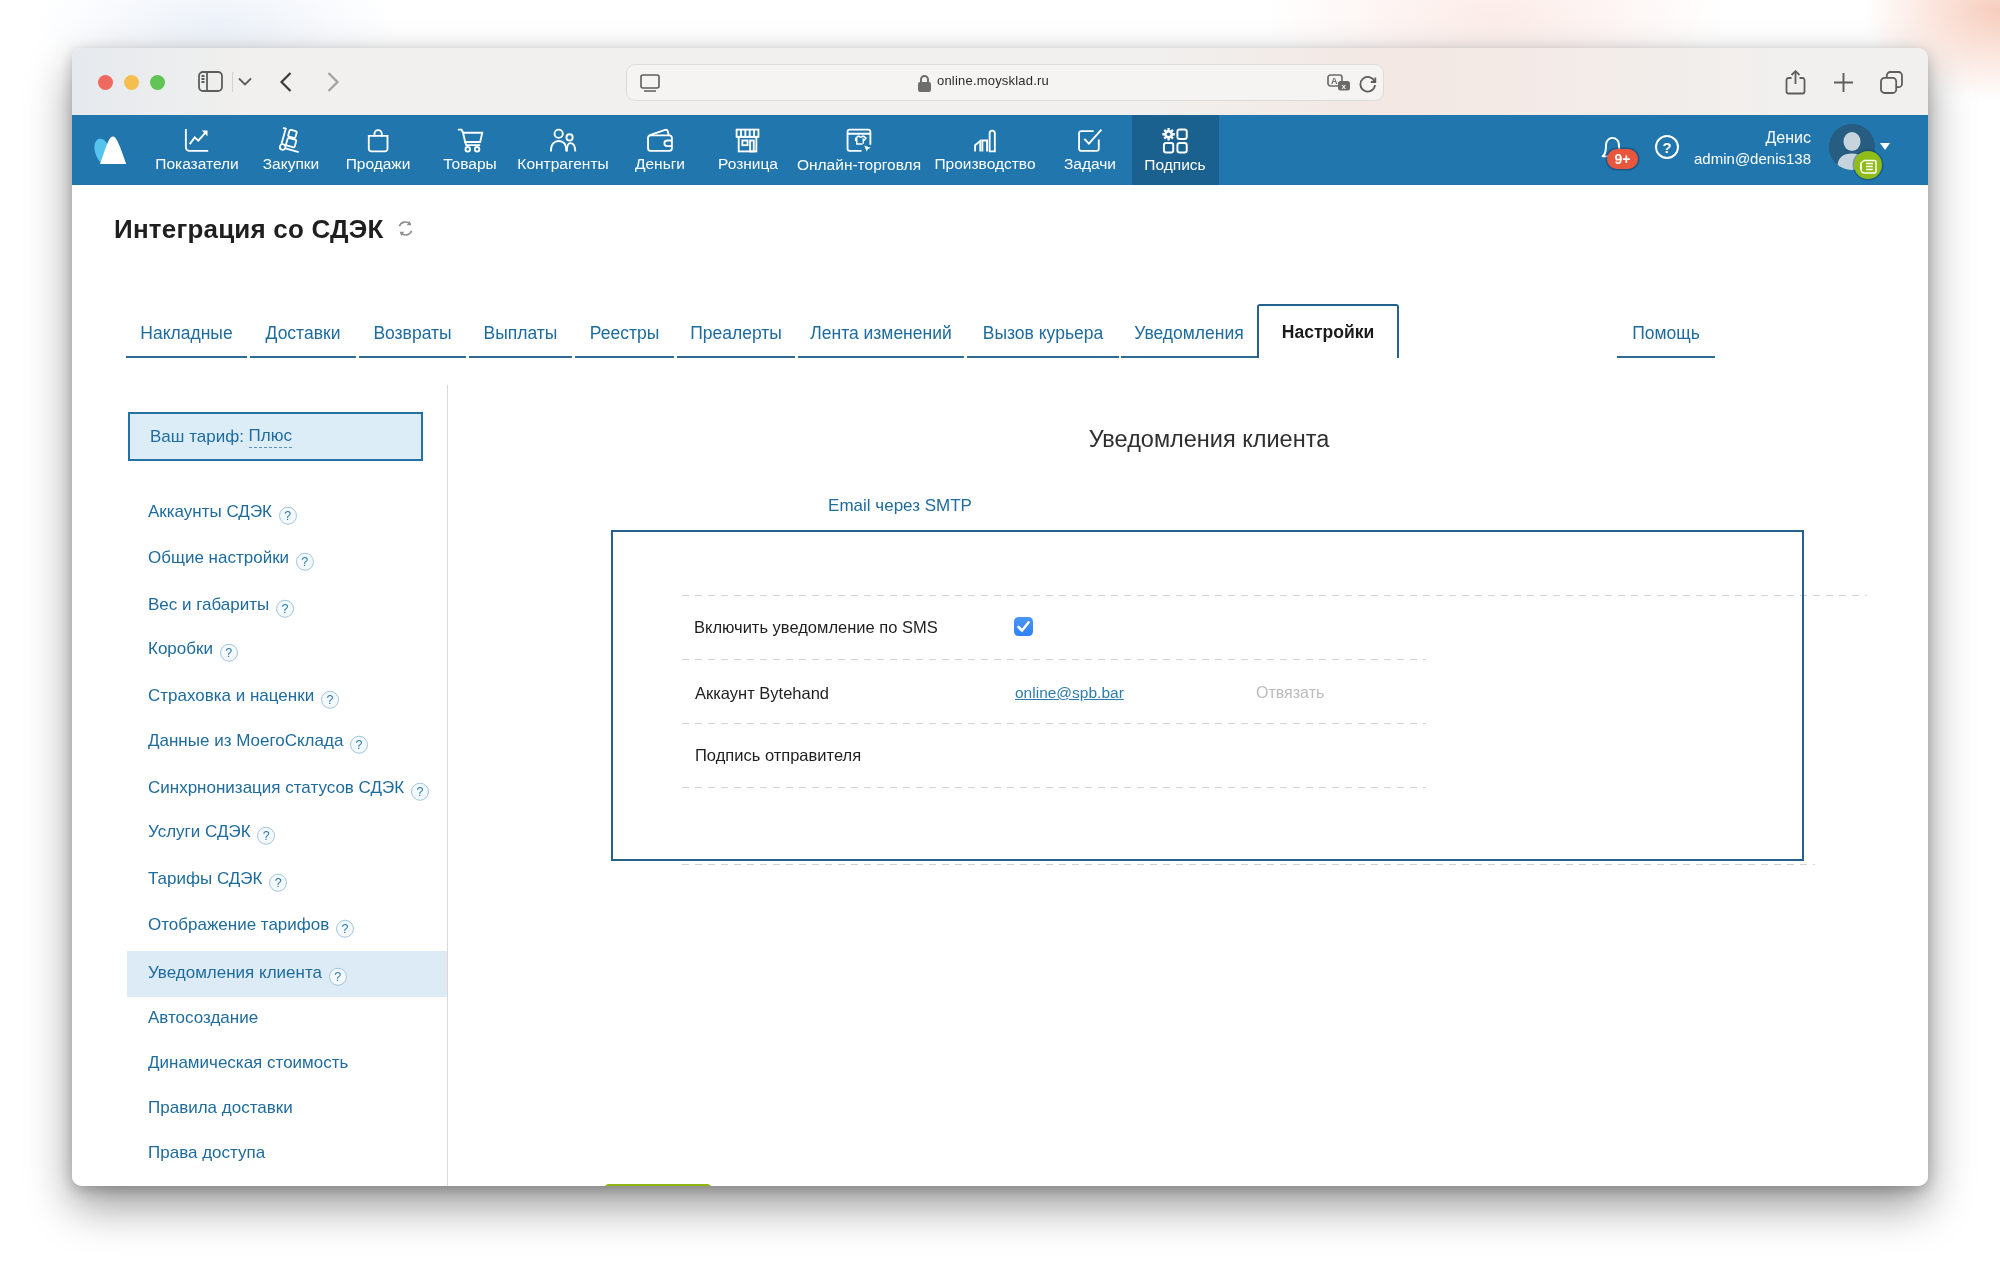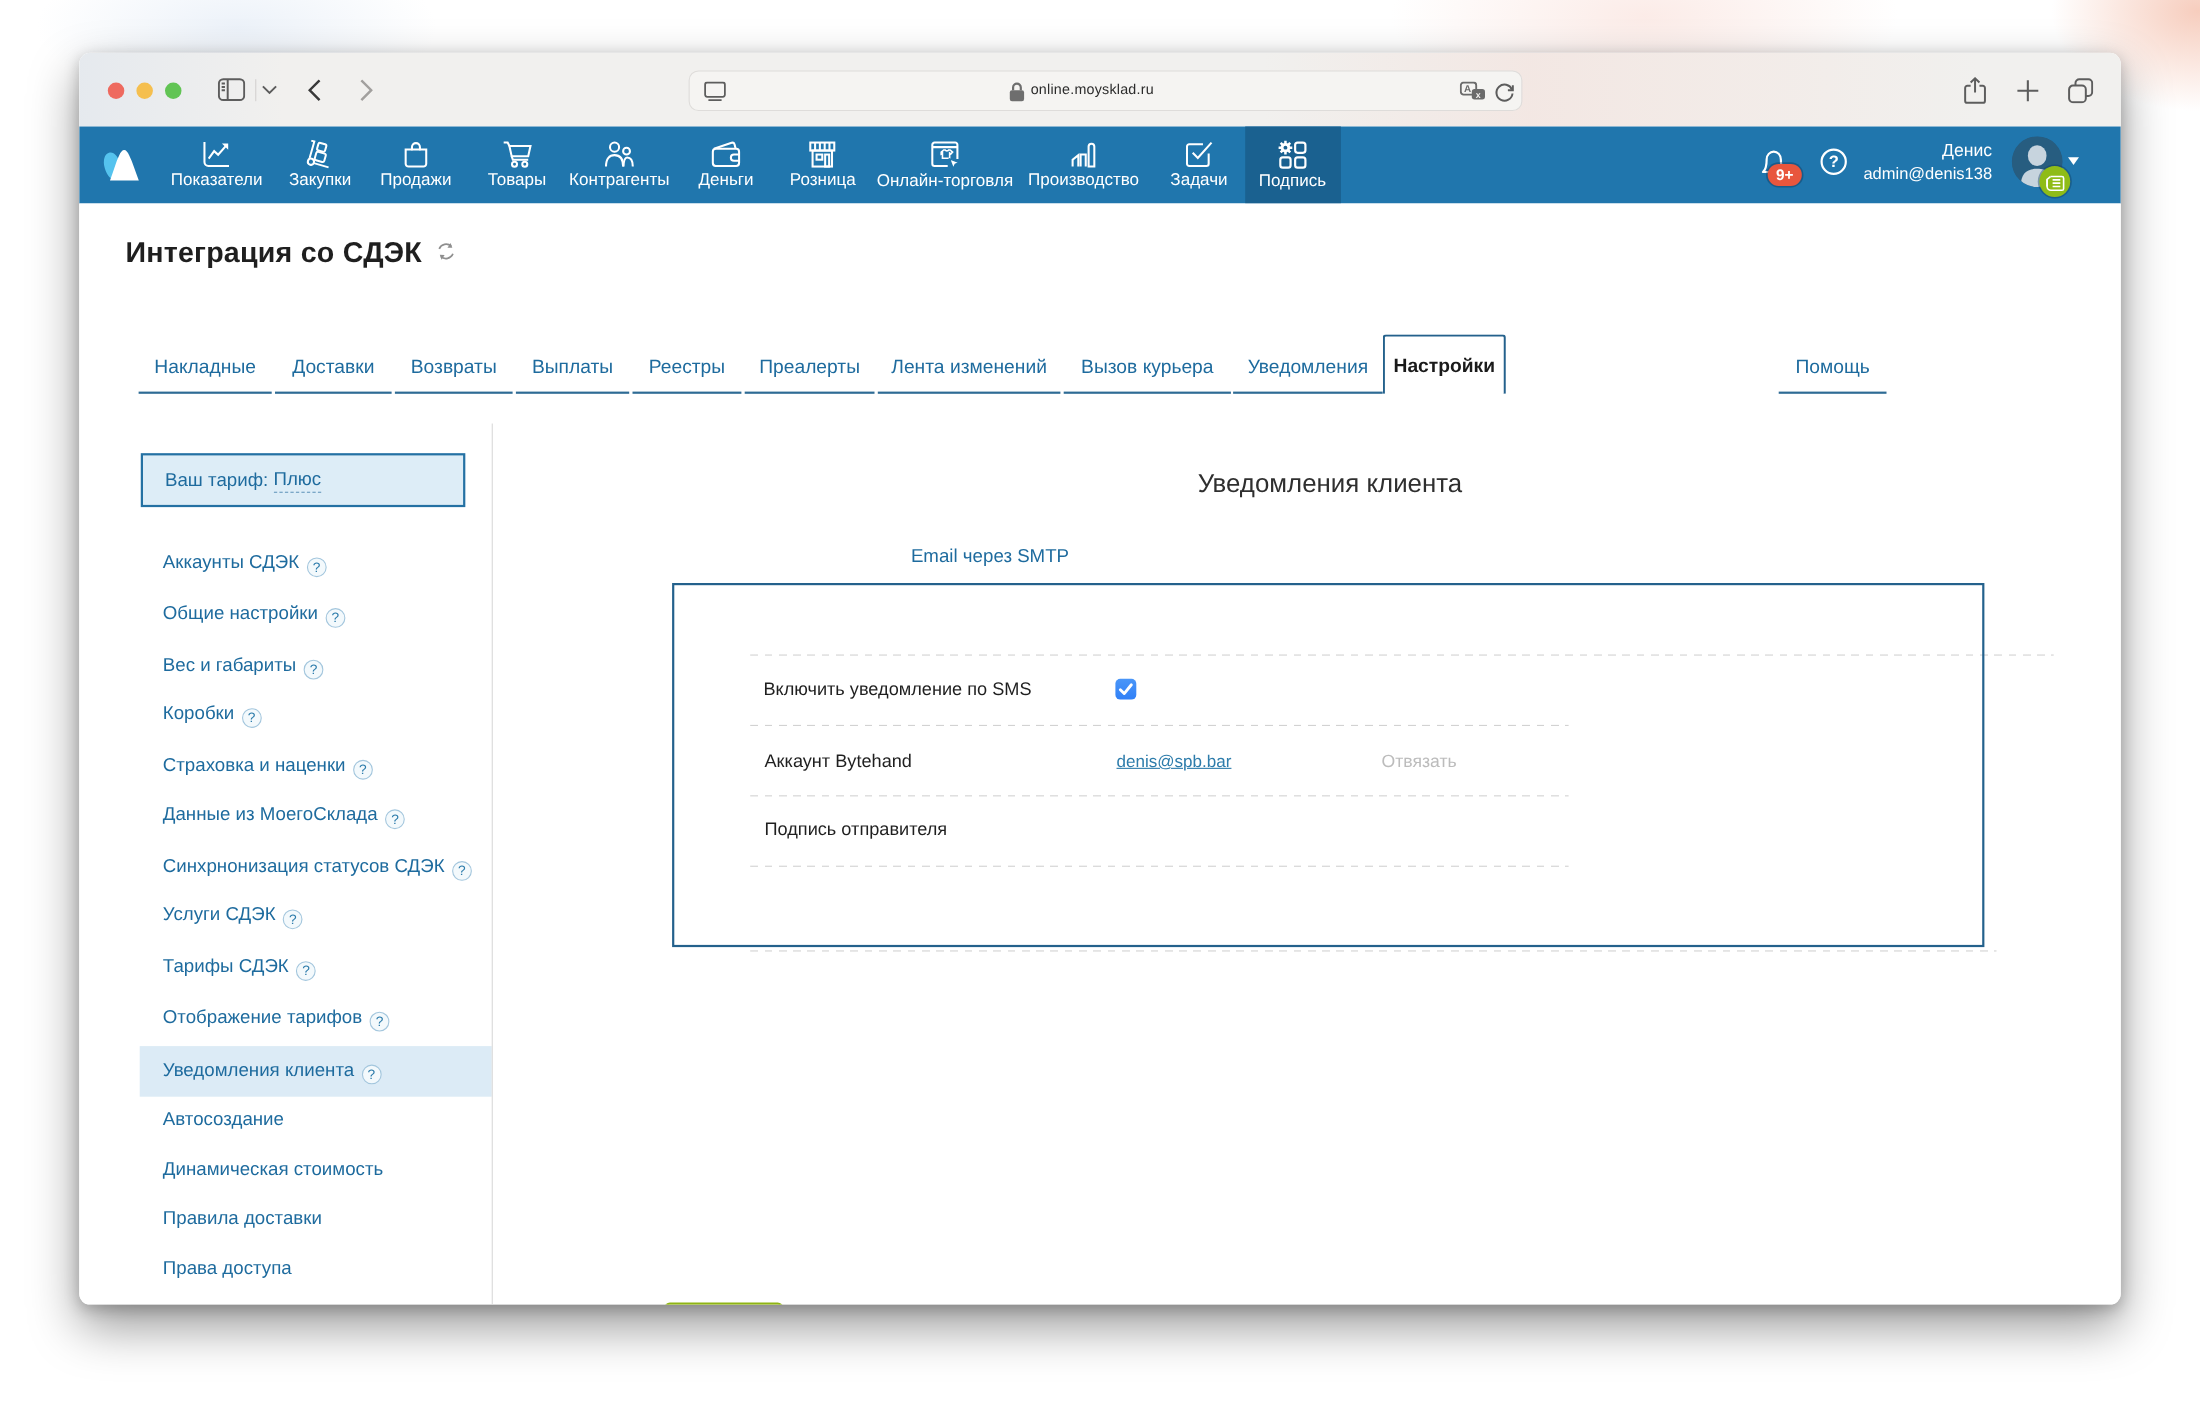--- a/index.html
+++ b/index.html
@@ -297,21 +297,21 @@
 
   <div class="tab" style="left:54px; width:121px;">Накладные</div>
   <div class="tab" style="left:178px; width:106px;">Доставки</div>
   <div class="tab" style="left:287px; width:107px;">Возвраты</div>
   <div class="tab" style="left:397px; width:103px;">Выплаты</div>
   <div class="tab" style="left:503px; width:99px;">Реестры</div>
   <div class="tab" style="left:605px; width:118px;">Преалерты</div>
   <div class="tab" style="left:726px; width:166px;">Лента изменений</div>
   <div class="tab" style="left:895px; width:152px;">Вызов курьера</div>
   <div class="tab" style="left:1049px; width:136px;">Уведомления</div>
-  <div class="tab active" style="left:1185px; width:112px;">Настройки</div>
+  <div class="tab active" style="left:1185px; width:142px;">Настройки</div>
   <div class="tab" style="left:1545px; width:98px;text-align:center;">Помощь</div>
 
   <div id="tariff">
       <span>Ваш тариф:&nbsp;</span>
       <b>Плюс</b>
     </div>
   <div id="sidehl"></div>
   <div id="divider"></div>
   <div class="sideitem" style="top:465px;">Аккаунты СДЭК <span class="qm">?</span></div>
   <div class="sideitem" style="top:511px;">Общие настройки <span class="qm">?</span></div>
@@ -339,18 +339,18 @@
   <div class="dash" style="left:610px; top:739px; width:744px;"></div>
   <div class="dash" style="left:610px; top:816px; width:1133px;"></div>
 
   <div class="flabel" style="left:622px; top:579px;">Включить уведомление по SMS</div>
   <div id="checkbox">
     <svg width="15" height="15" viewBox="0 0 15 15" fill="none" stroke="#fff" stroke-width="2.6" stroke-linecap="round" stroke-linejoin="round">
         <polyline points="2.5,8 6,11.5 12.5,3.5"></polyline>
       </svg>
   </div>
   <div class="flabel" style="left:623px; top:645px;">Аккаунт Bytehand</div>
-  <div id="blink">denis@spb.bar</div>
+  <div id="blink">online@spb.bar</div>
   <div id="unlink">Отвязать</div>
   <div class="flabel" style="left:623px; top:707px;">Подпись отправителя</div>
 
   <div id="greenbtn"></div>
 </div>
 
 </body></html>

